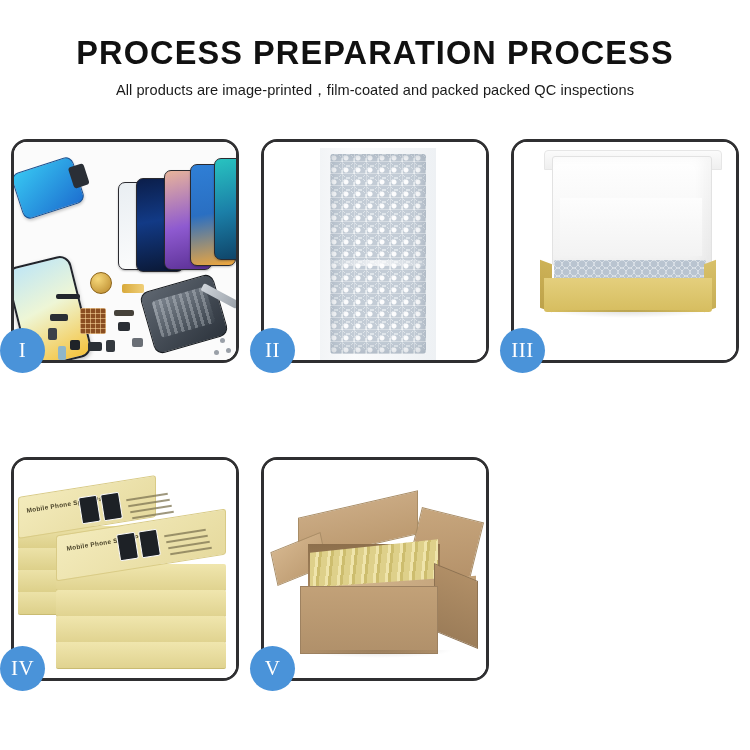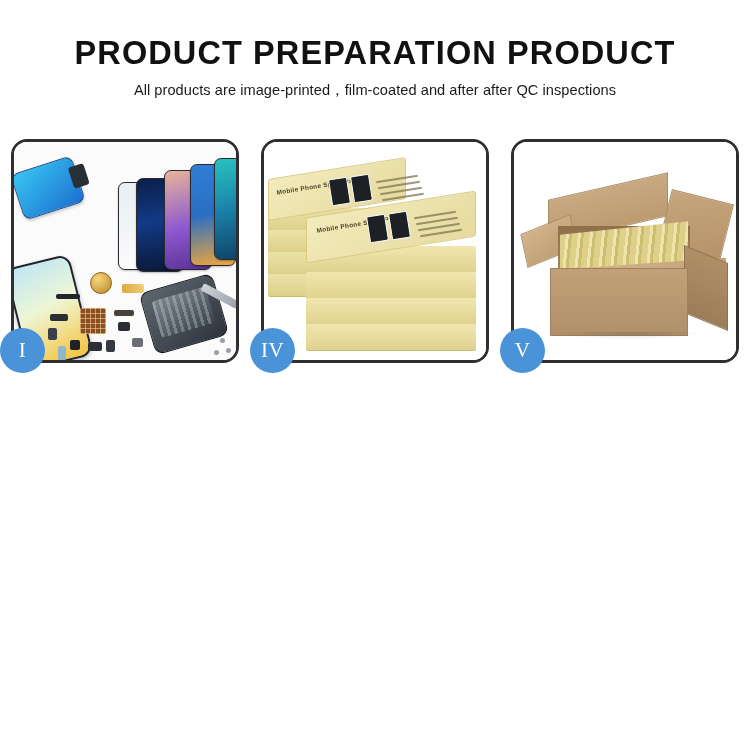--- a/index.html
+++ b/index.html
@@ -375,22 +375,22 @@
   }
   .sc-shadow {
     position:absolute; left:30px; top:184px; width:160px; height:8px;
     background:radial-gradient(ellipse at 50% 0%, rgba(0,0,0,.12), rgba(0,0,0,0) 70%);
   }
 </style>
 </head>
 <body>
 
 <div class="header">
-  <h1 class="title">PRODUCT PREPARATION PRODUCT</h1>
-  <p class="subtitle">All products are image-printed，film-coated and after after QC inspections</p>
+  <h1 class="title">PROCESS PREPARATION PROCESS</h1>
+  <p class="subtitle">All products are image-printed，film-coated and packed packed QC inspections</p>
 </div>
 
 <div class="grid">
 
   <div class="panel">
     <div class="panel-clip">
       <div class="scene-parts">
         <div class="lcd-blue"></div>
         <div class="phone-fan">
           <div class="pf pf1"></div>
@@ -418,21 +418,46 @@
         <div class="sm i"></div>
         <div class="tweezer"></div>
         <div class="screw s1"></div>
         <div class="screw s2"></div>
         <div class="screw s3"></div>
       </div>
     </div>
     <div class="badge">I</div>
   </div>
 
-
+  <div class="panel">
+    <div class="panel-clip">
+      <div class="scene-bubble">
+        <div class="wrap-sheet"></div>
+        <div class="wrap-inner"></div>
+        <div class="wrap-seam"></div>
+      </div>
+    </div>
+    <div class="badge">II</div>
+  </div>
+
+  <div class="panel">
+    <div class="panel-clip">
+      <div class="scene-box3">
+        <div class="b3-lid-fold"></div>
+        <div class="b3-lid"></div>
+        <div class="b3-foam"></div>
+        <div class="b3-bubble"></div>
+        <div class="b3-left"></div>
+        <div class="b3-right"></div>
+        <div class="b3-front"></div>
+        <div class="b3-shadow"></div>
+      </div>
+    </div>
+    <div class="badge">III</div>
+  </div>
 
   <div class="panel">
     <div class="panel-clip">
       <div class="scene-stack">
 
         <div class="stk stk-rear" style="top:66px"></div>
         <div class="stk stk-rear" style="top:88px"></div>
         <div class="stk stk-rear" style="top:110px"></div>
         <div class="stk stk-rear" style="top:132px"></div>
 

